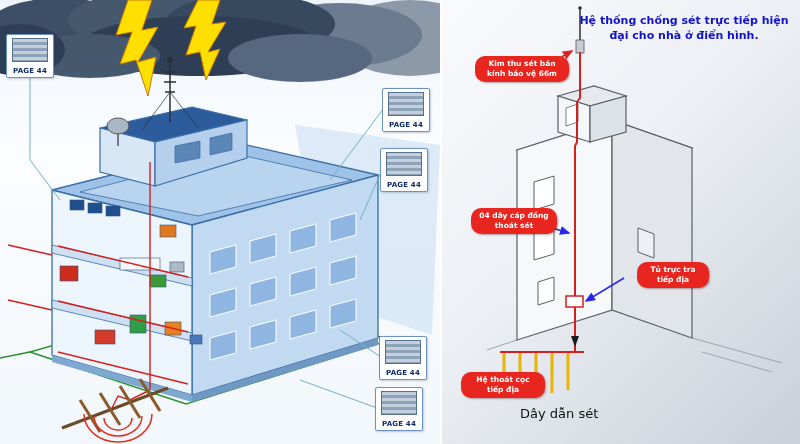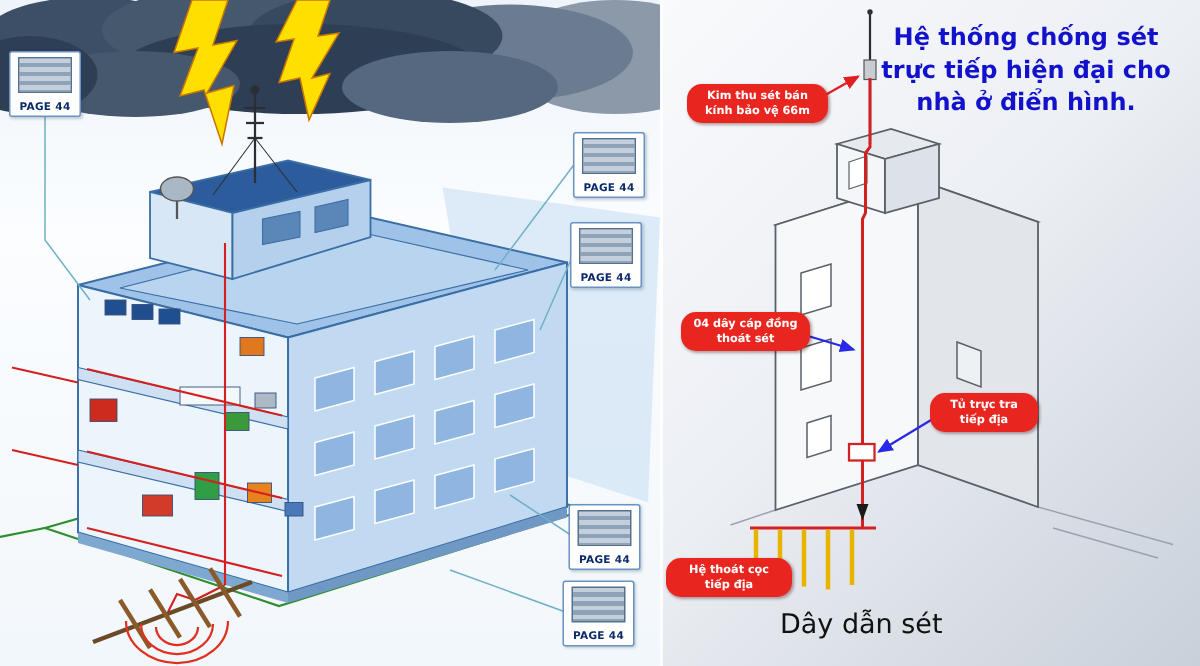--- a/index.html
+++ b/index.html
@@ -18,25 +18,25 @@
     background:repeating-linear-gradient(180deg,#c3cfdc 0 3px,#8fa3b8 3px 6px);}
   .badge-label{font-size:7px;font-weight:bold;color:#0a2a6a;letter-spacing:.2px;line-height:1;}
 
   
   .right-panel{position:absolute;left:440px;top:0;width:360px;height:444px;
     background:linear-gradient(135deg,#f9fafc 0%,#eceff4 45%,#c9d0d9 100%);
     border-left:2px solid #ffffff;box-sizing:border-box;}
   .right-panel svg{position:absolute;left:0;top:0;}
 
   .rp-title{position:absolute;left:135px;top:14px;width:214px;text-align:center;
-    color:#1212cc;font-weight:bold;font-size:16px;line-height:1.35;}
+    color:#1212cc;font-weight:bold;font-size:11px;line-height:1.35;}
   .callout{position:absolute;background:#e8261f;color:#fff;border-radius:10px;
     padding:3px 6px;font-size:7.5px;font-weight:bold;text-align:center;line-height:1.3;
-    box-shadow:1px 1px 2px rgba(60,0,0,.35);}
-  .rp-caption{position:absolute;left:78px;top:406px;color:#111;font-size:18px;}
+    box-shadow:1px 1px 2px rgba(60,0,0,.35);margin-left:17px;}
+  .rp-caption{position:absolute;left:78px;top:406px;color:#111;font-size:13px;}
 </style>
 </head>
 <body>
 
 <div class="stage">
 
   <div class="left-panel">
     <svg width="440" height="444" viewBox="0 0 440 444">
 
       <polygon points="295,125 440,145 432,335 325,300" fill="#d4e6f5" opacity="0.8"></polygon>

